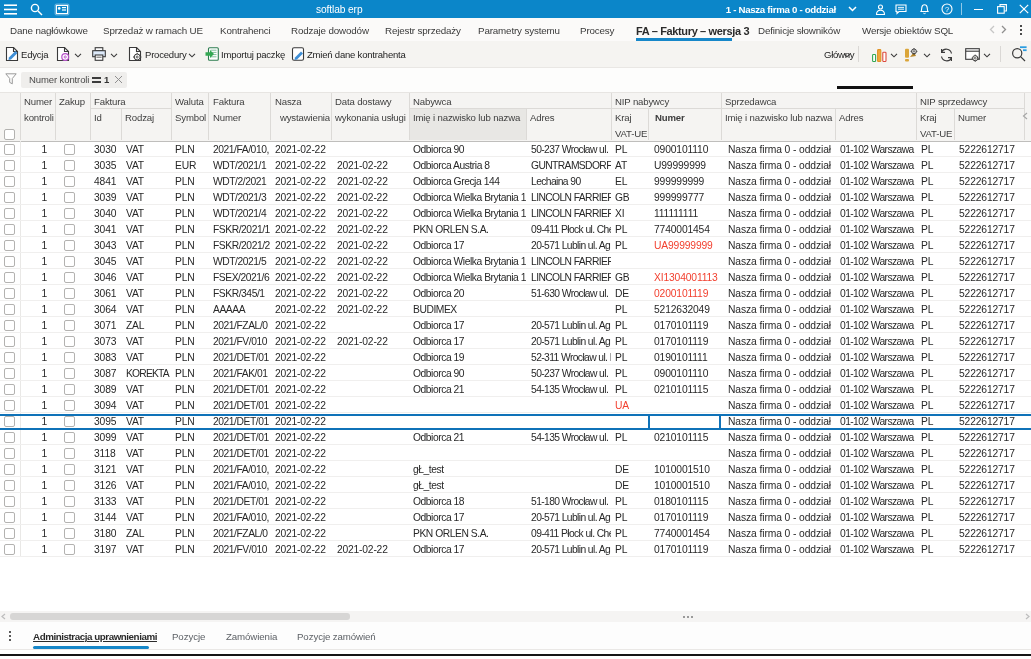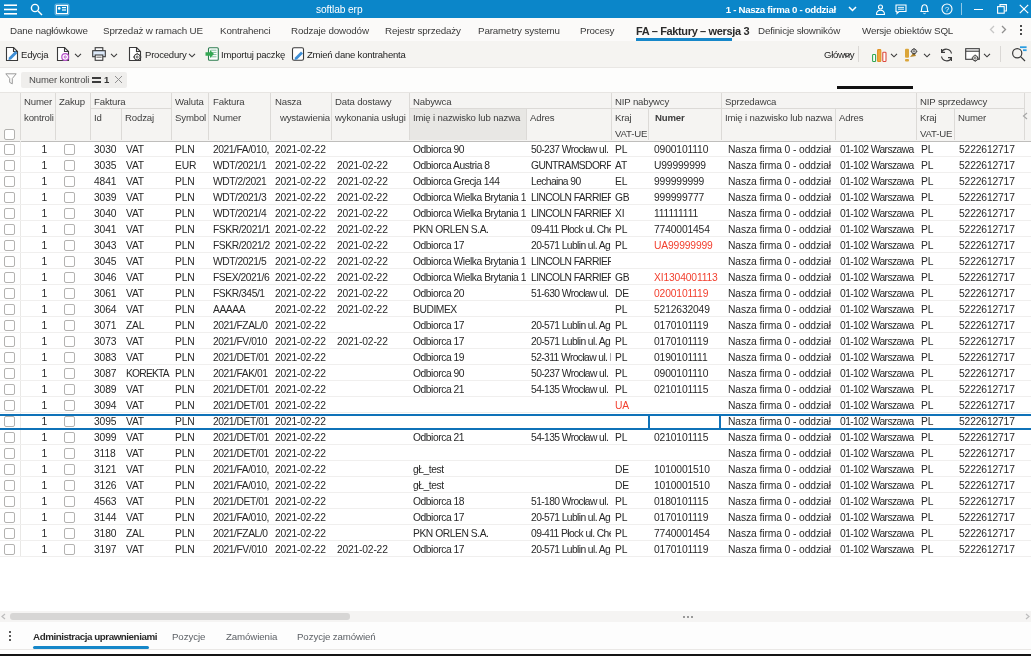--- a/index.html
+++ b/index.html
@@ -732,21 +732,21 @@
           <td style="padding-left:7px;letter-spacing:-0.1px;">Nasza firma 0 - oddział</td>
           <td style="padding-left:5px;letter-spacing:-0.6px;">01-102 Warszawa</td>
           <td style="padding-left:5px;">PL</td>
           <td style="padding-left:5px;">5222612717</td>
           <td></td>
         </tr>
 <tr>
           <td style="text-align:center;border-right:1px solid #e9e8e6;"><span class="cb"></span></td>
           <td style="text-align:right;padding-right:8px;">1</td>
           <td style="text-align:center;padding-right:6px;"><span class="cb"></span></td>
-          <td style="padding-left:4px;">4563</td>
+          <td style="padding-left:4px;">3133</td>
           <td style="padding-left:5px;letter-spacing:-0.2px;">VAT</td>
           <td style="padding-left:4px;">PLN</td>
           <td style="padding-left:5px;letter-spacing:-0.45px;">2021/DET/01</td>
           <td style="padding-left:5px;letter-spacing:-0.2px;">2021-02-22</td>
           <td style="padding-left:6px;letter-spacing:-0.2px;"></td>
           <td style="padding-left:4px;letter-spacing:-0.45px;">Odbiorca 18</td>
           <td style="padding-left:5px;letter-spacing:-0.6px;">51-180 Wrocław ul. B</td>
           <td style="padding-left:4px;">PL</td>
           <td style="padding-left:6px;">0180101115</td>
           <td style="padding-left:7px;letter-spacing:-0.1px;">Nasza firma 0 - oddział</td>
@@ -829,18 +829,18 @@
       <path d="M1 1 L4 3.5 L1 6" fill="none" stroke="#bdbdbd" stroke-width="1.2"></path>
     </svg>
 <div class="abs" style="left:10px;top:613px;width:340px;height:7px;background:#d7d6d5;border-radius:3px;"></div>
 <div class="abs" style="left:683px;top:616px;width:2px;height:2px;background:#9a9a9a;"></div>
 <div class="abs" style="left:687px;top:616px;width:2px;height:2px;background:#9a9a9a;"></div>
 <div class="abs" style="left:691px;top:616px;width:2px;height:2px;background:#9a9a9a;"></div>
 <div class="abs" style="left:0;top:622px;width:1031px;height:27px;background:#fdfdfd;border-bottom:1px solid #eae8e6;"></div>
 <div class="abs" style="left:9px;top:631px;width:2.2px;height:2.2px;background:#5a5a5a;"></div>
 <div class="abs" style="left:9px;top:635px;width:2.2px;height:2.2px;background:#5a5a5a;"></div>
 <div class="abs" style="left:9px;top:639px;width:2.2px;height:2.2px;background:#5a5a5a;"></div>
-<div class="t" style="left:33px;top:631px;font-size:9.8px;font-weight:bold;color:#2b2b2b;letter-spacing:-0.45px;">Administracja uprawnieniami</div>
+<div class="t" style="left:33px;top:631px;font-size:9.8px;font-weight:bold;color:#2b2b2b;letter-spacing:-0.45px;text-decoration:underline;">Administracja uprawnieniami</div>
 <div class="abs" style="left:33px;top:645.5px;width:116px;height:3px;background:#1687c9;border-radius:2px;"></div>
 <div class="t" style="left:172px;top:631px;font-size:9.7px;color:#5d6166;letter-spacing:-0.1px;">Pozycje</div>
 <div class="t" style="left:226px;top:631px;font-size:9.7px;color:#5d6166;letter-spacing:-0.1px;">Zamówienia</div>
 <div class="t" style="left:297px;top:631px;font-size:9.7px;color:#5d6166;letter-spacing:-0.1px;">Pozycje zamówień</div>
 <div class="abs" style="left:0;top:653.5px;width:1031px;height:2px;background:#151515;"></div>
 </div>
 </body></html>

